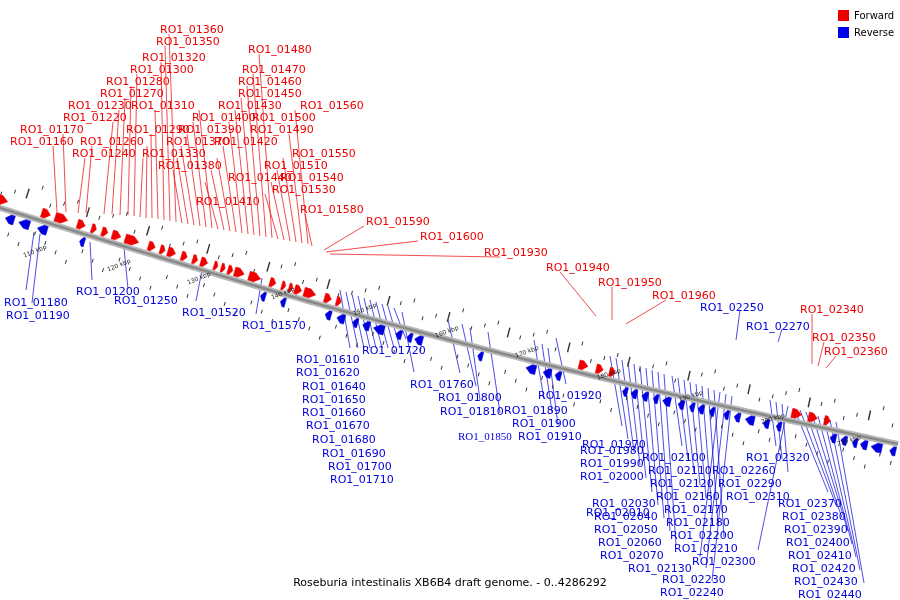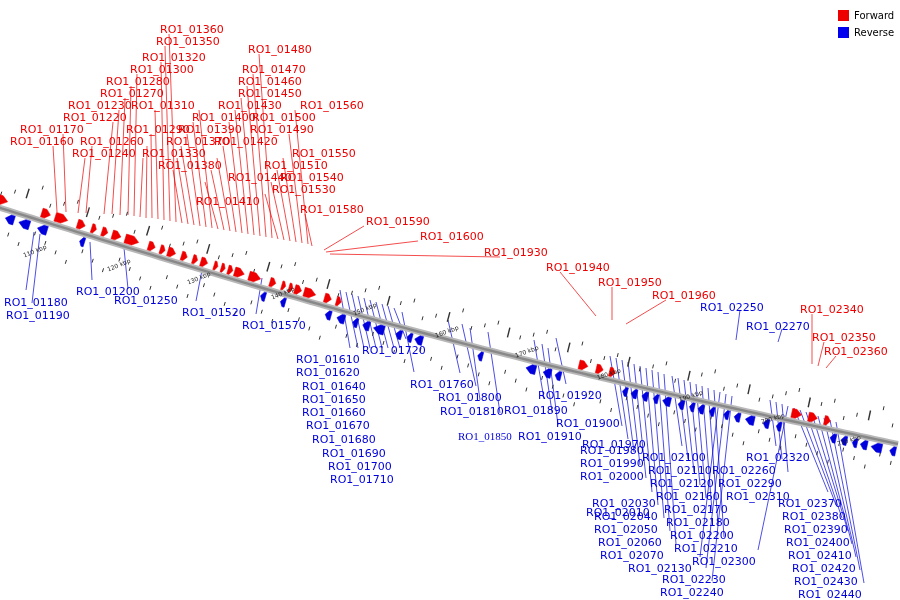--- a/index.html
+++ b/index.html
@@ -445,21 +445,21 @@
       <div class="lbl rev" style="left: 312px; top: 434px;">RO1_01680</div>
       <div class="lbl rev" style="left: 322px; top: 448px;">RO1_01690</div>
       <div class="lbl rev" style="left: 328px; top: 461px;">RO1_01700</div>
       <div class="lbl rev" style="left: 330px; top: 474px;">RO1_01710</div>
       <div class="lbl rev" style="left: 362px; top: 345px;">RO1_01720</div>
       <div class="lbl rev" style="left: 410px; top: 379px;">RO1_01760</div>
       <div class="lbl rev" style="left: 438px; top: 392px;">RO1_01800</div>
       <div class="lbl rev" style="left: 440px; top: 406px;">RO1_01810</div>
       <div class="lbl rev" style="left: 458px; top: 431px; font-family: Liberation Serif, serif;">RO1_01850</div>
       <div class="lbl rev" style="left: 504px; top: 405px;">RO1_01890</div>
-      <div class="lbl rev" style="left: 512px; top: 418px; margin-left: 44px;">RO1_01900</div>
+      <div class="lbl rev" style="left: 512px; top: 418px;">RO1_01900</div>
       <div class="lbl rev" style="left: 518px; top: 431px;">RO1_01910</div>
       <div class="lbl rev" style="left: 538px; top: 390px;">RO1_01920</div>
       <div class="lbl rev" style="left: 582px; top: 432px; margin-top: 7px;">RO1_01970</div>
       <div class="lbl rev" style="left: 580px; top: 445px;">RO1_01980</div>
       <div class="lbl rev" style="left: 580px; top: 458px;">RO1_01990</div>
       <div class="lbl rev" style="left: 580px; top: 471px;">RO1_02000</div>
       <div class="lbl rev" style="left: 586px; top: 507px;">RO1_02010</div>
       <div class="lbl rev" style="left: 592px; top: 498px;">RO1_02030</div>
       <div class="lbl rev" style="left: 594px; top: 511px;">RO1_02040</div>
       <div class="lbl rev" style="left: 594px; top: 524px;">RO1_02050</div>
@@ -497,13 +497,14 @@
     <div class="lgrow">
       <span class="swatch sw-f"></span>
       <span class="lgtxt">Forward</span>
     </div>
     <div class="lgrow">
       <span class="swatch sw-r"></span>
       <span class="lgtxt">Reverse</span>
     </div>
   </div>
 
+  <div id="title">Roseburia intestinalis XB6B4 draft genome. - 0..4286292</div>
 </div>
 
 </body></html>

